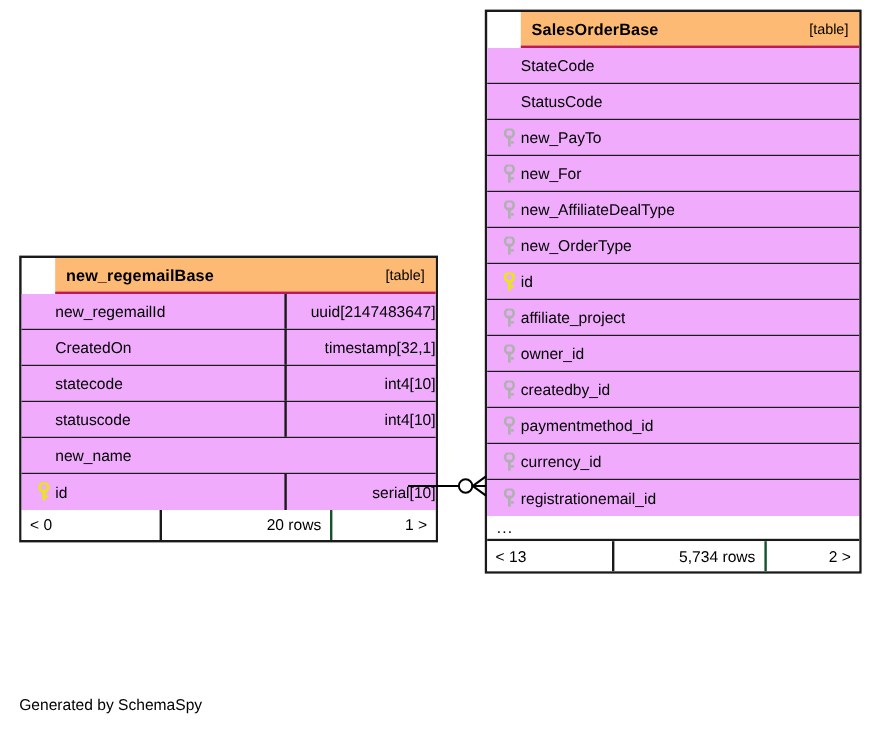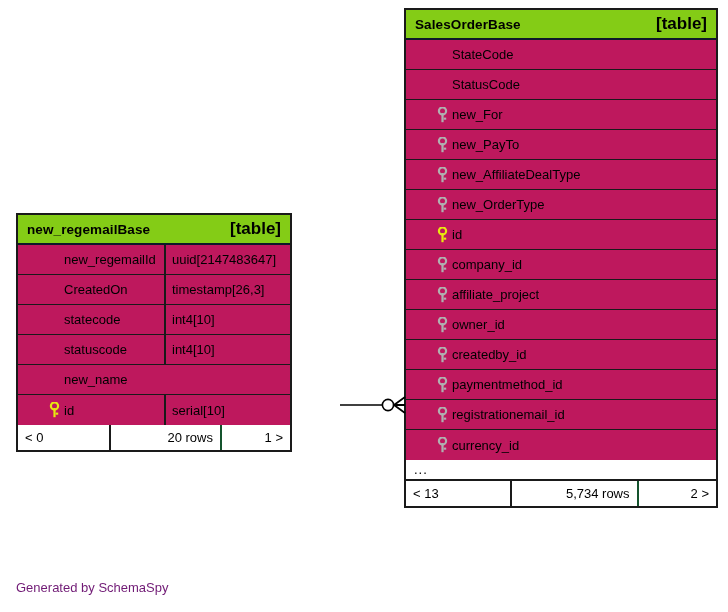--- a/index.html
+++ b/index.html
@@ -13,55 +13,56 @@
   .erd-table{
     position:absolute;
     border:2px solid #1a1a1a;
     background:#ffffff;
     box-sizing:border-box;
   }
 
   
   .tbl-header{
     display:flex;align-items:center;justify-content:space-between;
-    background:#84cc16;
-    border-bottom:2px solid #0f172a;
+    background:#fdba74;
+    border-bottom:2px solid #be185d;
     box-sizing:border-box;
     padding:0 9px;
     height:30px;
+    margin-left:28px;
   }
   .tbl-title{font-size:13.5px;font-weight:bold;color:#000;letter-spacing:0.1px;}
-  .tbl-tag{font-size:17px;color:#000;font-weight:bold;}
+  .tbl-tag{font-size:12px;color:#000;}
 
   
   .row{
     display:flex;align-items:stretch;
     border-bottom:1px solid #1a1a1a;
     box-sizing:border-box;
     height:30px;
-    background:#be185d;
-    padding-left:18px;
+    background:#f0abfc;
   }
   .row:last-of-type{border-bottom:none;}
 
   .cell-name{
     display:flex;align-items:center;
     box-sizing:border-box;
     font-size:13px;color:#000;
     padding-left:8px;
     flex:1 1 auto;
     min-width:0;
   }
   .cell-type{
     display:flex;align-items:center;
     box-sizing:border-box;
     font-size:13px;color:#000;
     padding-left:6px;
     border-left:2px solid #1a1a1a;
     flex:0 0 126px;
+    justify-content:flex-end;
   }
   .col-label{white-space:nowrap;overflow:hidden;}
 
   
   .keyslot{
     flex:0 0 20px;display:flex;align-items:center;justify-content:center;
   }
   .nokey{flex:0 0 20px;}
 
   
@@ -85,29 +86,29 @@
   }
   .foot-left{flex:0 0 33.4%;justify-content:flex-start;}
   .foot-mid{flex:1 1 auto;justify-content:flex-end;border-left:2px solid #1a1a1a;border-right:2px solid #14532d;}
   .foot-right{flex:0 0 25%;justify-content:flex-end;}
 
   
   #connector{position:absolute;left:330px;top:380px;width:90px;height:50px;}
 
   .caption{
     position:absolute;left:16px;top:580px;
-    font-size:13px;color:#701a75;
+    font-size:13px;color:#000000;
   }
 </style>
 </head>
 <body>
 
 <div id="canvas">
 
-  <div class="erd-table" id="table-left" style="left:16px;top:213px;width:276px;">
+  <div class="erd-table" id="table-left" style="left:16px;top:213px;width:349px;">
 
     <div class="tbl-header">
       <span class="tbl-title">new_regemailBase</span>
       <span class="tbl-tag">[table]</span>
     </div>
 
     <div id="left-rows">
         <div class="row">
           <div class="cell-name">
             <span class="nokey"></span>
@@ -116,21 +117,21 @@
           <div class="cell-type">
             <span class="col-label">uuid[2147483647]</span>
           </div>
         </div>
         <div class="row">
           <div class="cell-name">
             <span class="nokey"></span>
             <span class="col-label">CreatedOn</span>
           </div>
           <div class="cell-type">
-            <span class="col-label">timestamp[26,3]</span>
+            <span class="col-label">timestamp[32,1]</span>
           </div>
         </div>
         <div class="row">
           <div class="cell-name">
             <span class="nokey"></span>
             <span class="col-label">statecode</span>
           </div>
           <div class="cell-type">
             <span class="col-label">int4[10]</span>
           </div>
@@ -196,33 +197,33 @@
         </div>
         <div class="row">
           <div class="cell-name">
             <span class="keyslot">
               <svg width="11" height="16" viewBox="0 0 11 16">
                 <circle cx="5.5" cy="4" r="3.6" fill="none" stroke="#b0b0b0" stroke-width="2.2"></circle>
                 <rect x="4.4" y="6" width="2.2" height="9.2" fill="#b0b0b0"></rect>
                 <rect x="6.6" y="10.6" width="2.6" height="2.1" fill="#b0b0b0"></rect>
               </svg>
             </span>
+            <span class="col-label">new_PayTo</span>
+          </div>
+        </div>
+        <div class="row">
+          <div class="cell-name">
+            <span class="keyslot">
+              <svg width="11" height="16" viewBox="0 0 11 16">
+                <circle cx="5.5" cy="4" r="3.6" fill="none" stroke="#b0b0b0" stroke-width="2.2"></circle>
+                <rect x="4.4" y="6" width="2.2" height="9.2" fill="#b0b0b0"></rect>
+                <rect x="6.6" y="10.6" width="2.6" height="2.1" fill="#b0b0b0"></rect>
+              </svg>
+            </span>
             <span class="col-label">new_For</span>
-          </div>
-        </div>
-        <div class="row">
-          <div class="cell-name">
-            <span class="keyslot">
-              <svg width="11" height="16" viewBox="0 0 11 16">
-                <circle cx="5.5" cy="4" r="3.6" fill="none" stroke="#b0b0b0" stroke-width="2.2"></circle>
-                <rect x="4.4" y="6" width="2.2" height="9.2" fill="#b0b0b0"></rect>
-                <rect x="6.6" y="10.6" width="2.6" height="2.1" fill="#b0b0b0"></rect>
-              </svg>
-            </span>
-            <span class="col-label">new_PayTo</span>
           </div>
         </div>
         <div class="row">
           <div class="cell-name">
             <span class="keyslot">
               <svg width="11" height="16" viewBox="0 0 11 16">
                 <circle cx="5.5" cy="4" r="3.6" fill="none" stroke="#b0b0b0" stroke-width="2.2"></circle>
                 <rect x="4.4" y="6" width="2.2" height="9.2" fill="#b0b0b0"></rect>
                 <rect x="6.6" y="10.6" width="2.6" height="2.1" fill="#b0b0b0"></rect>
               </svg>
@@ -256,32 +257,20 @@
         </div>
         <div class="row">
           <div class="cell-name">
             <span class="keyslot">
               <svg width="11" height="16" viewBox="0 0 11 16">
                 <circle cx="5.5" cy="4" r="3.6" fill="none" stroke="#b0b0b0" stroke-width="2.2"></circle>
                 <rect x="4.4" y="6" width="2.2" height="9.2" fill="#b0b0b0"></rect>
                 <rect x="6.6" y="10.6" width="2.6" height="2.1" fill="#b0b0b0"></rect>
               </svg>
             </span>
-            <span class="col-label">company_id</span>
-          </div>
-        </div>
-        <div class="row">
-          <div class="cell-name">
-            <span class="keyslot">
-              <svg width="11" height="16" viewBox="0 0 11 16">
-                <circle cx="5.5" cy="4" r="3.6" fill="none" stroke="#b0b0b0" stroke-width="2.2"></circle>
-                <rect x="4.4" y="6" width="2.2" height="9.2" fill="#b0b0b0"></rect>
-                <rect x="6.6" y="10.6" width="2.6" height="2.1" fill="#b0b0b0"></rect>
-              </svg>
-            </span>
             <span class="col-label">affiliate_project</span>
           </div>
         </div>
         <div class="row">
           <div class="cell-name">
             <span class="keyslot">
               <svg width="11" height="16" viewBox="0 0 11 16">
                 <circle cx="5.5" cy="4" r="3.6" fill="none" stroke="#b0b0b0" stroke-width="2.2"></circle>
                 <rect x="4.4" y="6" width="2.2" height="9.2" fill="#b0b0b0"></rect>
                 <rect x="6.6" y="10.6" width="2.6" height="2.1" fill="#b0b0b0"></rect>
@@ -316,33 +305,33 @@
         </div>
         <div class="row">
           <div class="cell-name">
             <span class="keyslot">
               <svg width="11" height="16" viewBox="0 0 11 16">
                 <circle cx="5.5" cy="4" r="3.6" fill="none" stroke="#b0b0b0" stroke-width="2.2"></circle>
                 <rect x="4.4" y="6" width="2.2" height="9.2" fill="#b0b0b0"></rect>
                 <rect x="6.6" y="10.6" width="2.6" height="2.1" fill="#b0b0b0"></rect>
               </svg>
             </span>
+            <span class="col-label">currency_id</span>
+          </div>
+        </div>
+        <div class="row">
+          <div class="cell-name">
+            <span class="keyslot">
+              <svg width="11" height="16" viewBox="0 0 11 16">
+                <circle cx="5.5" cy="4" r="3.6" fill="none" stroke="#b0b0b0" stroke-width="2.2"></circle>
+                <rect x="4.4" y="6" width="2.2" height="9.2" fill="#b0b0b0"></rect>
+                <rect x="6.6" y="10.6" width="2.6" height="2.1" fill="#b0b0b0"></rect>
+              </svg>
+            </span>
             <span class="col-label">registrationemail_id</span>
-          </div>
-        </div>
-        <div class="row">
-          <div class="cell-name">
-            <span class="keyslot">
-              <svg width="11" height="16" viewBox="0 0 11 16">
-                <circle cx="5.5" cy="4" r="3.6" fill="none" stroke="#b0b0b0" stroke-width="2.2"></circle>
-                <rect x="4.4" y="6" width="2.2" height="9.2" fill="#b0b0b0"></rect>
-                <rect x="6.6" y="10.6" width="2.6" height="2.1" fill="#b0b0b0"></rect>
-              </svg>
-            </span>
-            <span class="col-label">currency_id</span>
           </div>
         </div>
       </div>
 
     <div class="row-ellipsis">...</div>
 
     <div class="tbl-footer">
       <span class="foot-cell foot-left">&lt; 13</span>
       <span class="foot-cell foot-mid">5,734 rows</span>
       <span class="foot-cell foot-right">2 &gt;</span>

